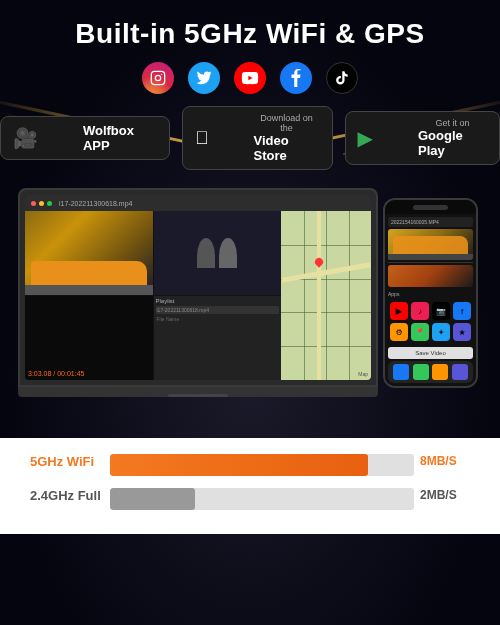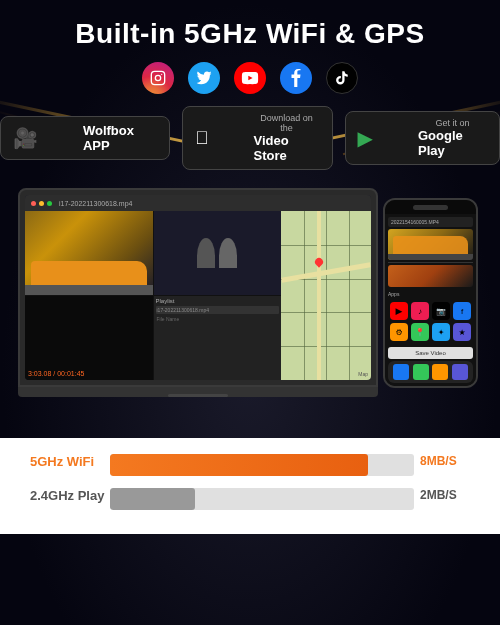--- a/index.html
+++ b/index.html
@@ -593,21 +593,21 @@
 
     <div class="wifi-bar-row">
       <span class="wifi-label wifi-label-orange">5GHz WiFi</span>
       <div class="bar-track">
         <div class="bar-fill-orange"></div>
       </div>
       <span class="bar-value bar-value-orange">8MB/S</span>
     </div>
 
     <div class="wifi-bar-row">
-      <span class="wifi-label wifi-label-gray">2.4GHz Play</span>
+      <span class="wifi-label wifi-label-gray">2.4GHz Full</span>
       <div class="bar-track">
         <div class="bar-fill-gray"></div>
       </div>
       <span class="bar-value bar-value-gray">2MB/S</span>
     </div>
   </div>
 
 </div>
 
 </body></html>

